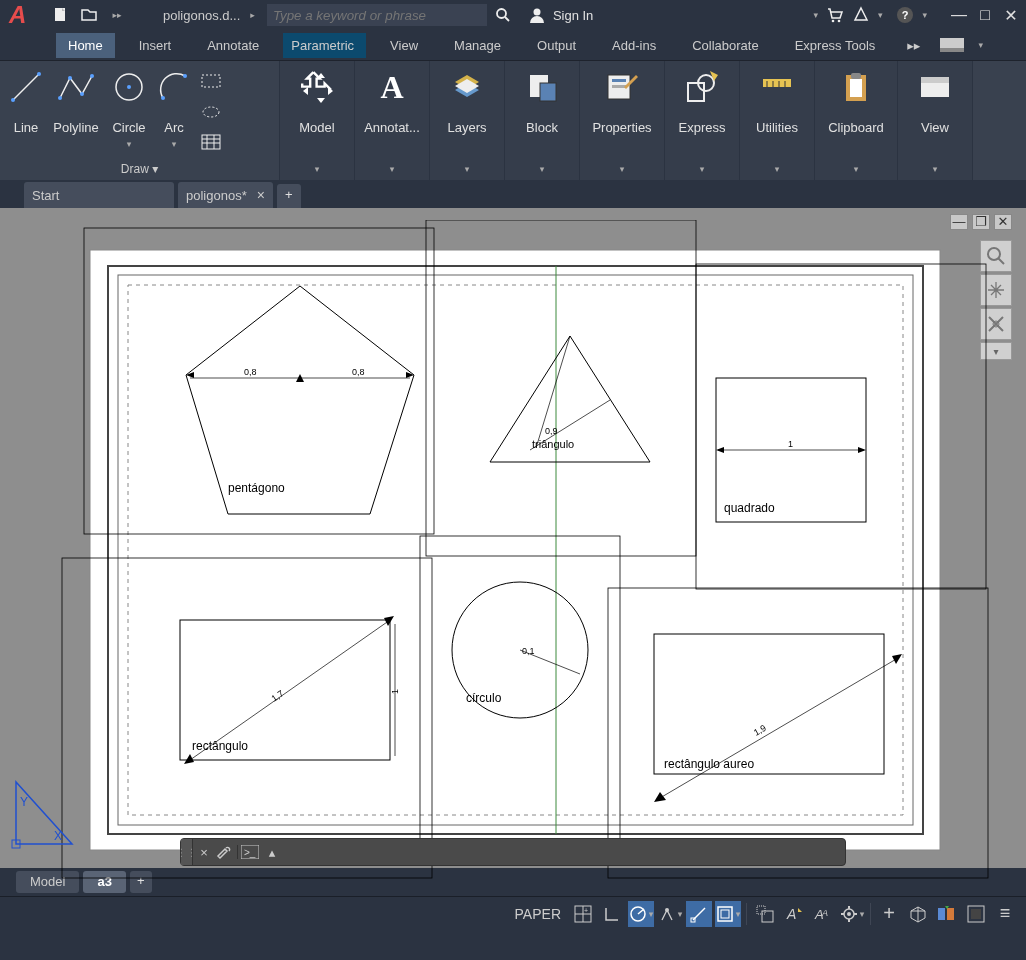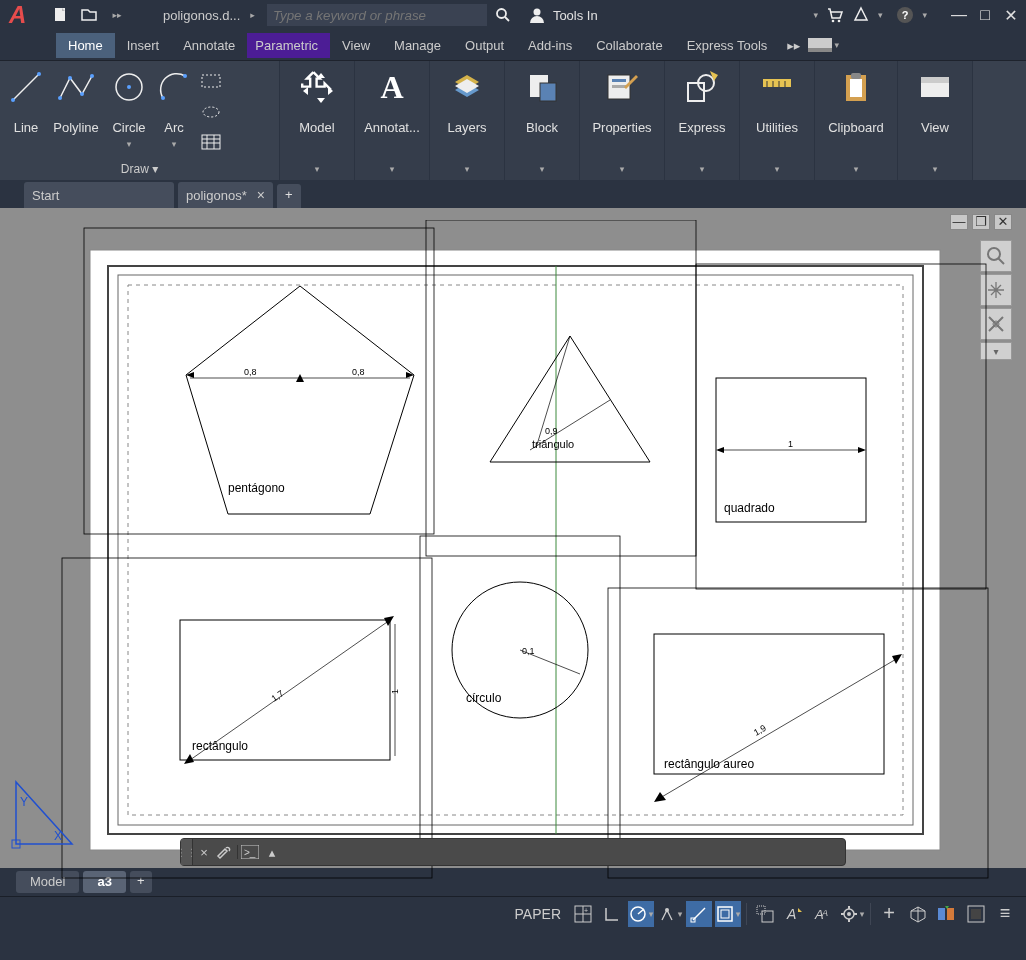--- a/index.html
+++ b/index.html
@@ -7,24 +7,24 @@
   
   .titlebar { height: 30px; background: #2b3341; display: flex; align-items: center; padding: 0 5px; gap: 4px; }
   .logo { color: #e64c4c; font-size: 24px; font-weight: bold; font-style: italic; width: 40px; padding: 0 4px; }
   .titlebar .icon-btn { width: 24px; height: 24px; display: flex; align-items: center; justify-content: center; }
   .titlebar .filename { margin-left: 30px; color: #ccc; }
   .titlebar .search { background: #3a4252; border: none; color: #aaa; padding: 3px 6px; width: 220px; font-style: italic; height: 22px; margin-left: 8px;}
   .titlebar-right { margin-left: auto; display: flex; align-items: center; gap: 8px; }
   .titlebar .win-ctrl { display:flex; gap: 6px; margin-left: 14px;}
   .win-ctrl span { width: 20px; text-align: center; font-size: 16px;}
   
-  .menubar { height: 30px; background: #2b3341; display: flex; align-items: center; padding-left: 56px; gap: 0; }
+  .menubar { height: 30px; background: #2b3341; display: flex; align-items: center; padding-left: 56px; gap: 12px; }
   .menubar .tab { padding: 5px 12px; color: #ccc; cursor: pointer; }
   .menubar .tab.active { background: #4b617c; color: #fff; }
-  .menubar .tab.param { background: #4c1d95; padding-left: 8px; }
+  .menubar .tab.param { background: #0c4a6e; padding-left: 8px; }
   
   .ribbon { height: 120px; background: #39414f; display: flex; border-top: 1px solid #1e232d;}
   .panel { border-right: 1px solid #2b3341; display: flex; flex-direction: column; padding: 4px 2px 0; }
   .panel-body { flex: 1; display: flex; gap: 2px; padding: 2px 4px 0;}
   .panel-foot { height: 22px; font-size: 12px; color: #ccc; display:flex; align-items:center; justify-content:center; gap:4px;}
   .big-btn { width: 56px; display: flex; flex-direction: column; align-items: center; gap: 4px; color: #e0e0e0; font-size: 13px; }
   .big-btn .ico { height: 40px; display:flex; align-items:center; justify-content:center;}
   .big-btn .lbl { font-size:13px; height: 24px; display:flex; align-items:flex-end;}
   .panel.dark { background:#353d4b;}
   .panel.dark .panel-body { flex-direction:column; align-items:center;}
@@ -95,21 +95,21 @@
         <circle cx="6.5" cy="6.5" r="4.5" fill="none" stroke="#eee" stroke-width="1.8"></circle>
         <line x1="10" y1="10" x2="14" y2="14" stroke="#eee" stroke-width="1.8"></line>
       </svg>
   </div>
   <div class="icon-btn" style="margin-left:6px">
     <svg width="18" height="18" viewBox="0 0 18 18">
         <circle cx="9" cy="6" r="3.5" fill="#eee"></circle>
         <path d="M2,17 a7,7 0 0 1 14,0" fill="#eee"></path>
       </svg>
   </div>
-  <span>Tools In</span>
+  <span>Sign In</span>
   <div class="titlebar-right">
     <span class="tri">▾</span>
     <span>
       <svg width="18" height="18" viewBox="0 0 18 18">
           <path d="M2,3 h2 l2,9 h8 l2,-6 h-11" fill="none" stroke="#eee" stroke-width="1.5"></path>
           <circle cx="7" cy="15" r="1.3" fill="#eee"></circle>
           <circle cx="13" cy="15" r="1.3" fill="#eee"></circle>
         </svg>
     </span>
     <span>

